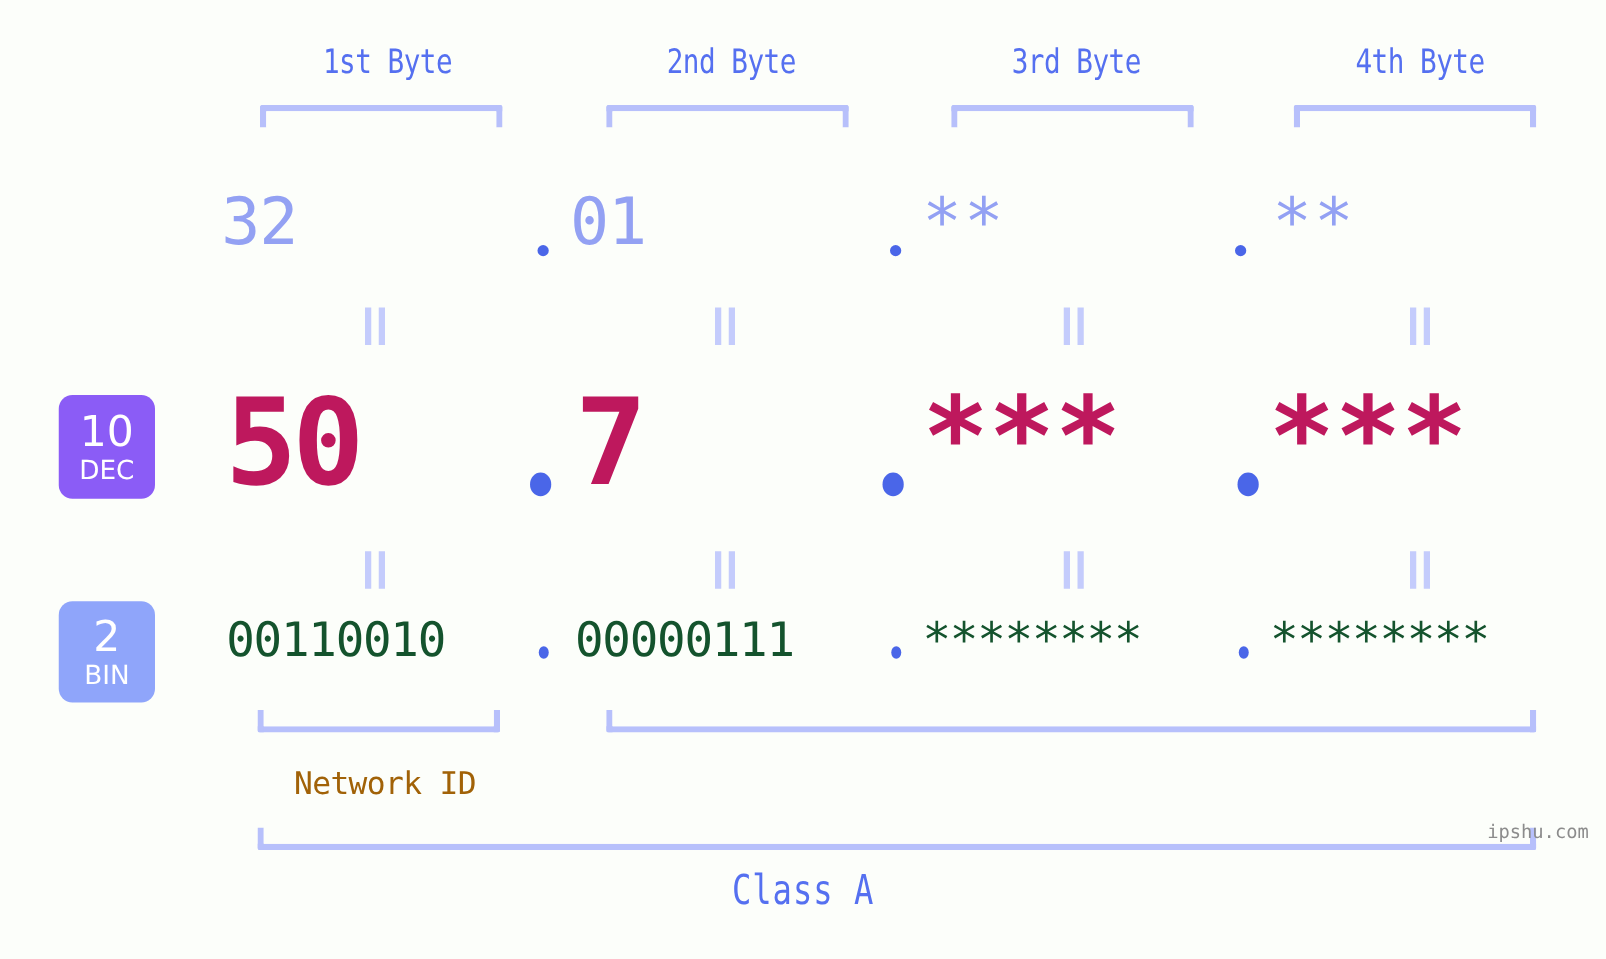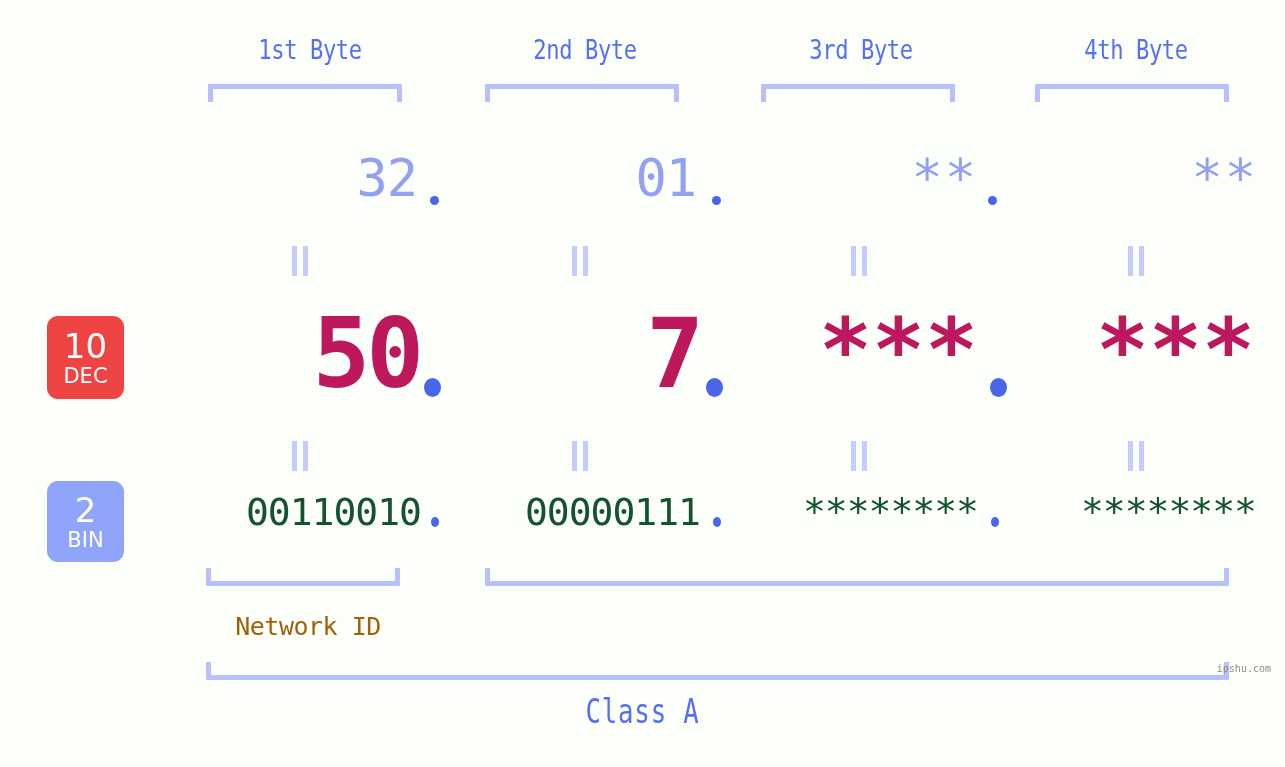--- a/index.html
+++ b/index.html
@@ -75,28 +75,28 @@
     font-size: 34px;
     font-weight: 400;
     letter-spacing: 0px;
   }
   .badge .nm {
     font-size: 21px;
     font-weight: 400;
     margin-top: 3px;
   }
   #badge-hex { top: 155px; height: 83px; background: #7383ee; }
-  #badge-dec { top: 316px; height: 83px; background: #ef4444; }
+  #badge-dec { top: 316px; height: 83px; background: #8b5cf6; }
   #badge-bin { top: 481px; height: 81px; background: #8fa5fa; }
 
   
   .cell {
     position: absolute;
     width: 240px;
-    text-align: right;
+    text-align: left;
     white-space: nowrap;
     font-family: "DejaVu Sans Mono", monospace;
   }
   .row-hex .cell {
     top: 148px;
     font-size: 52px;
     color: #93a1f3;
     letter-spacing: -1px;
   }
   .row-dec .cell {
@@ -169,21 +169,21 @@
     transform-origin: center top;
     white-space: nowrap;
   }
 
   
   #watermark {
     position: absolute;
     right: 14px;
     bottom: 28px;
     font-family: "DejaVu Sans Mono", monospace;
-    font-size: 10px;
+    font-size: 15px;
     color: #8c8c8c;
     letter-spacing: 0px;
   }
 </style>
 </head>
 <body>
 
 <div id="stage">
 
   <div class="byte-label" style="left:190px;">1st Byte</div>

